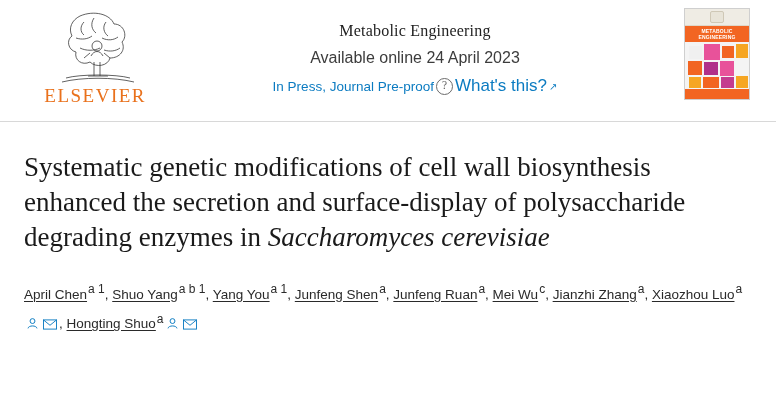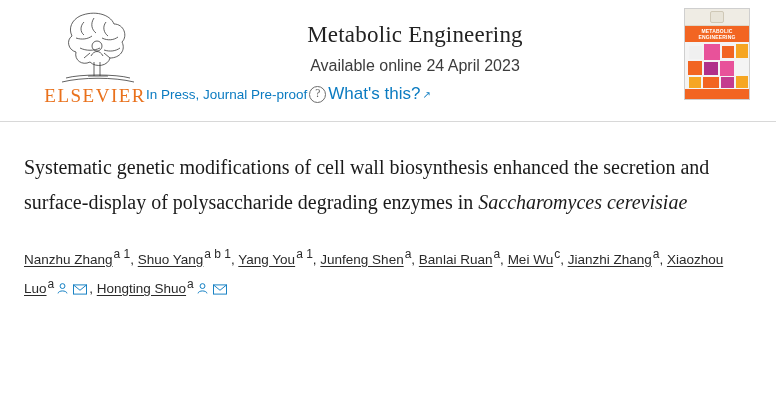--- a/index.html
+++ b/index.html
@@ -48,35 +48,36 @@
   }
 
   
   .journal-block {
     flex: 1;
     text-align: center;
     padding-top: 22px;
   }
   .journal-title {
     font-family: "Liberation Serif", serif;
-    font-size: 23px;
+    font-size: 16px;
     color: #222;
     letter-spacing: 0.2px;
   }
   .journal-sub {
     font-size: 16px;
     color: #3c3c3c;
     margin-top: 9px;
   }
   .journal-meta {
     margin-top: 9px;
     font-size: 13.5px;
     color: #0b7bc1;
     display: flex;
     align-items: center;
+    justify-content: center;
     gap: 2px;
   }
   .press-text { color: #0b7bc1; }
   .qmark {
     display: inline-flex;
     align-items: center; justify-content: center;
     width: 17px; height: 17px;
     border: 1.3px solid #6b6b6b;
     border-radius: 50%;
     font-size: 11.5px;
@@ -134,21 +135,21 @@
   .cover-foot {
     position:absolute; bottom:0; left:0; right:0;
     height: 10px;
     background: #f26522;
   }
 
   
   .article-title {
     margin: 28px 24px 0 24px;
     font-family: "Liberation Serif", serif;
-    font-size: 20px;
+    font-size: 27px;
     line-height: 35px;
     color: #1a1a1a;
     font-weight: 400;
   }
   .article-title .italic { font-style: italic; }
 
   
   .authors {
     margin: 22px 24px 0 24px;
     font-size: 13.5px;
@@ -249,29 +250,29 @@
       </div>
     </div>
   </div>
 
   <h1 class="article-title">
     <span>Systematic genetic modifications of cell wall biosynthesis enhanced the secretion and surface-display of polysaccharide degrading enzymes in </span><span class="italic">Saccharomyces cerevisiae</span>
   </h1>
 
   <div class="authors">
 
-    <span><span class="author-name">Nanzhu Zhang</span><sup>a 1</sup><span>, </span></span>
+    <span><span class="author-name">April Chen</span><sup>a 1</sup><span>, </span></span>
 
     <span><span class="author-name">Shuo Yang</span><sup>a b 1</sup><span>, </span></span>
 
     <span><span class="author-name">Yang You</span><sup>a 1</sup><span>, </span></span>
 
     <span><span class="author-name">Junfeng Shen</span><sup>a</sup><span>, </span></span>
 
-    <span><span class="author-name">Banlai Ruan</span><sup>a</sup><span>, </span></span>
+    <span><span class="author-name">Junfeng Ruan</span><sup>a</sup><span>, </span></span>
 
     <span><span class="author-name">Mei Wu</span><sup>c</sup><span>, </span></span>
 
     <span><span class="author-name">Jianzhi Zhang</span><sup>a</sup><span>, </span></span>
 
     <span><span class="author-name">Xiaozhou Luo</span><sup>a</sup><span class="person-icon"><svg width="13" height="13" viewBox="0 0 16 16">
             <circle cx="8" cy="5" r="3" fill="none" stroke="#0b7bc1" stroke-width="1.2"></circle>
             <path d="M2.5 14 C3 10 13 10 13.5 14" fill="none" stroke="#0b7bc1" stroke-width="1.2"></path>
           </svg></span><span class="mail-icon"><svg width="14" height="11" viewBox="0 0 18 13">
             <rect x="0.6" y="0.6" width="16.8" height="11.8" fill="none" stroke="#0b7bc1" stroke-width="1.2"></rect>

